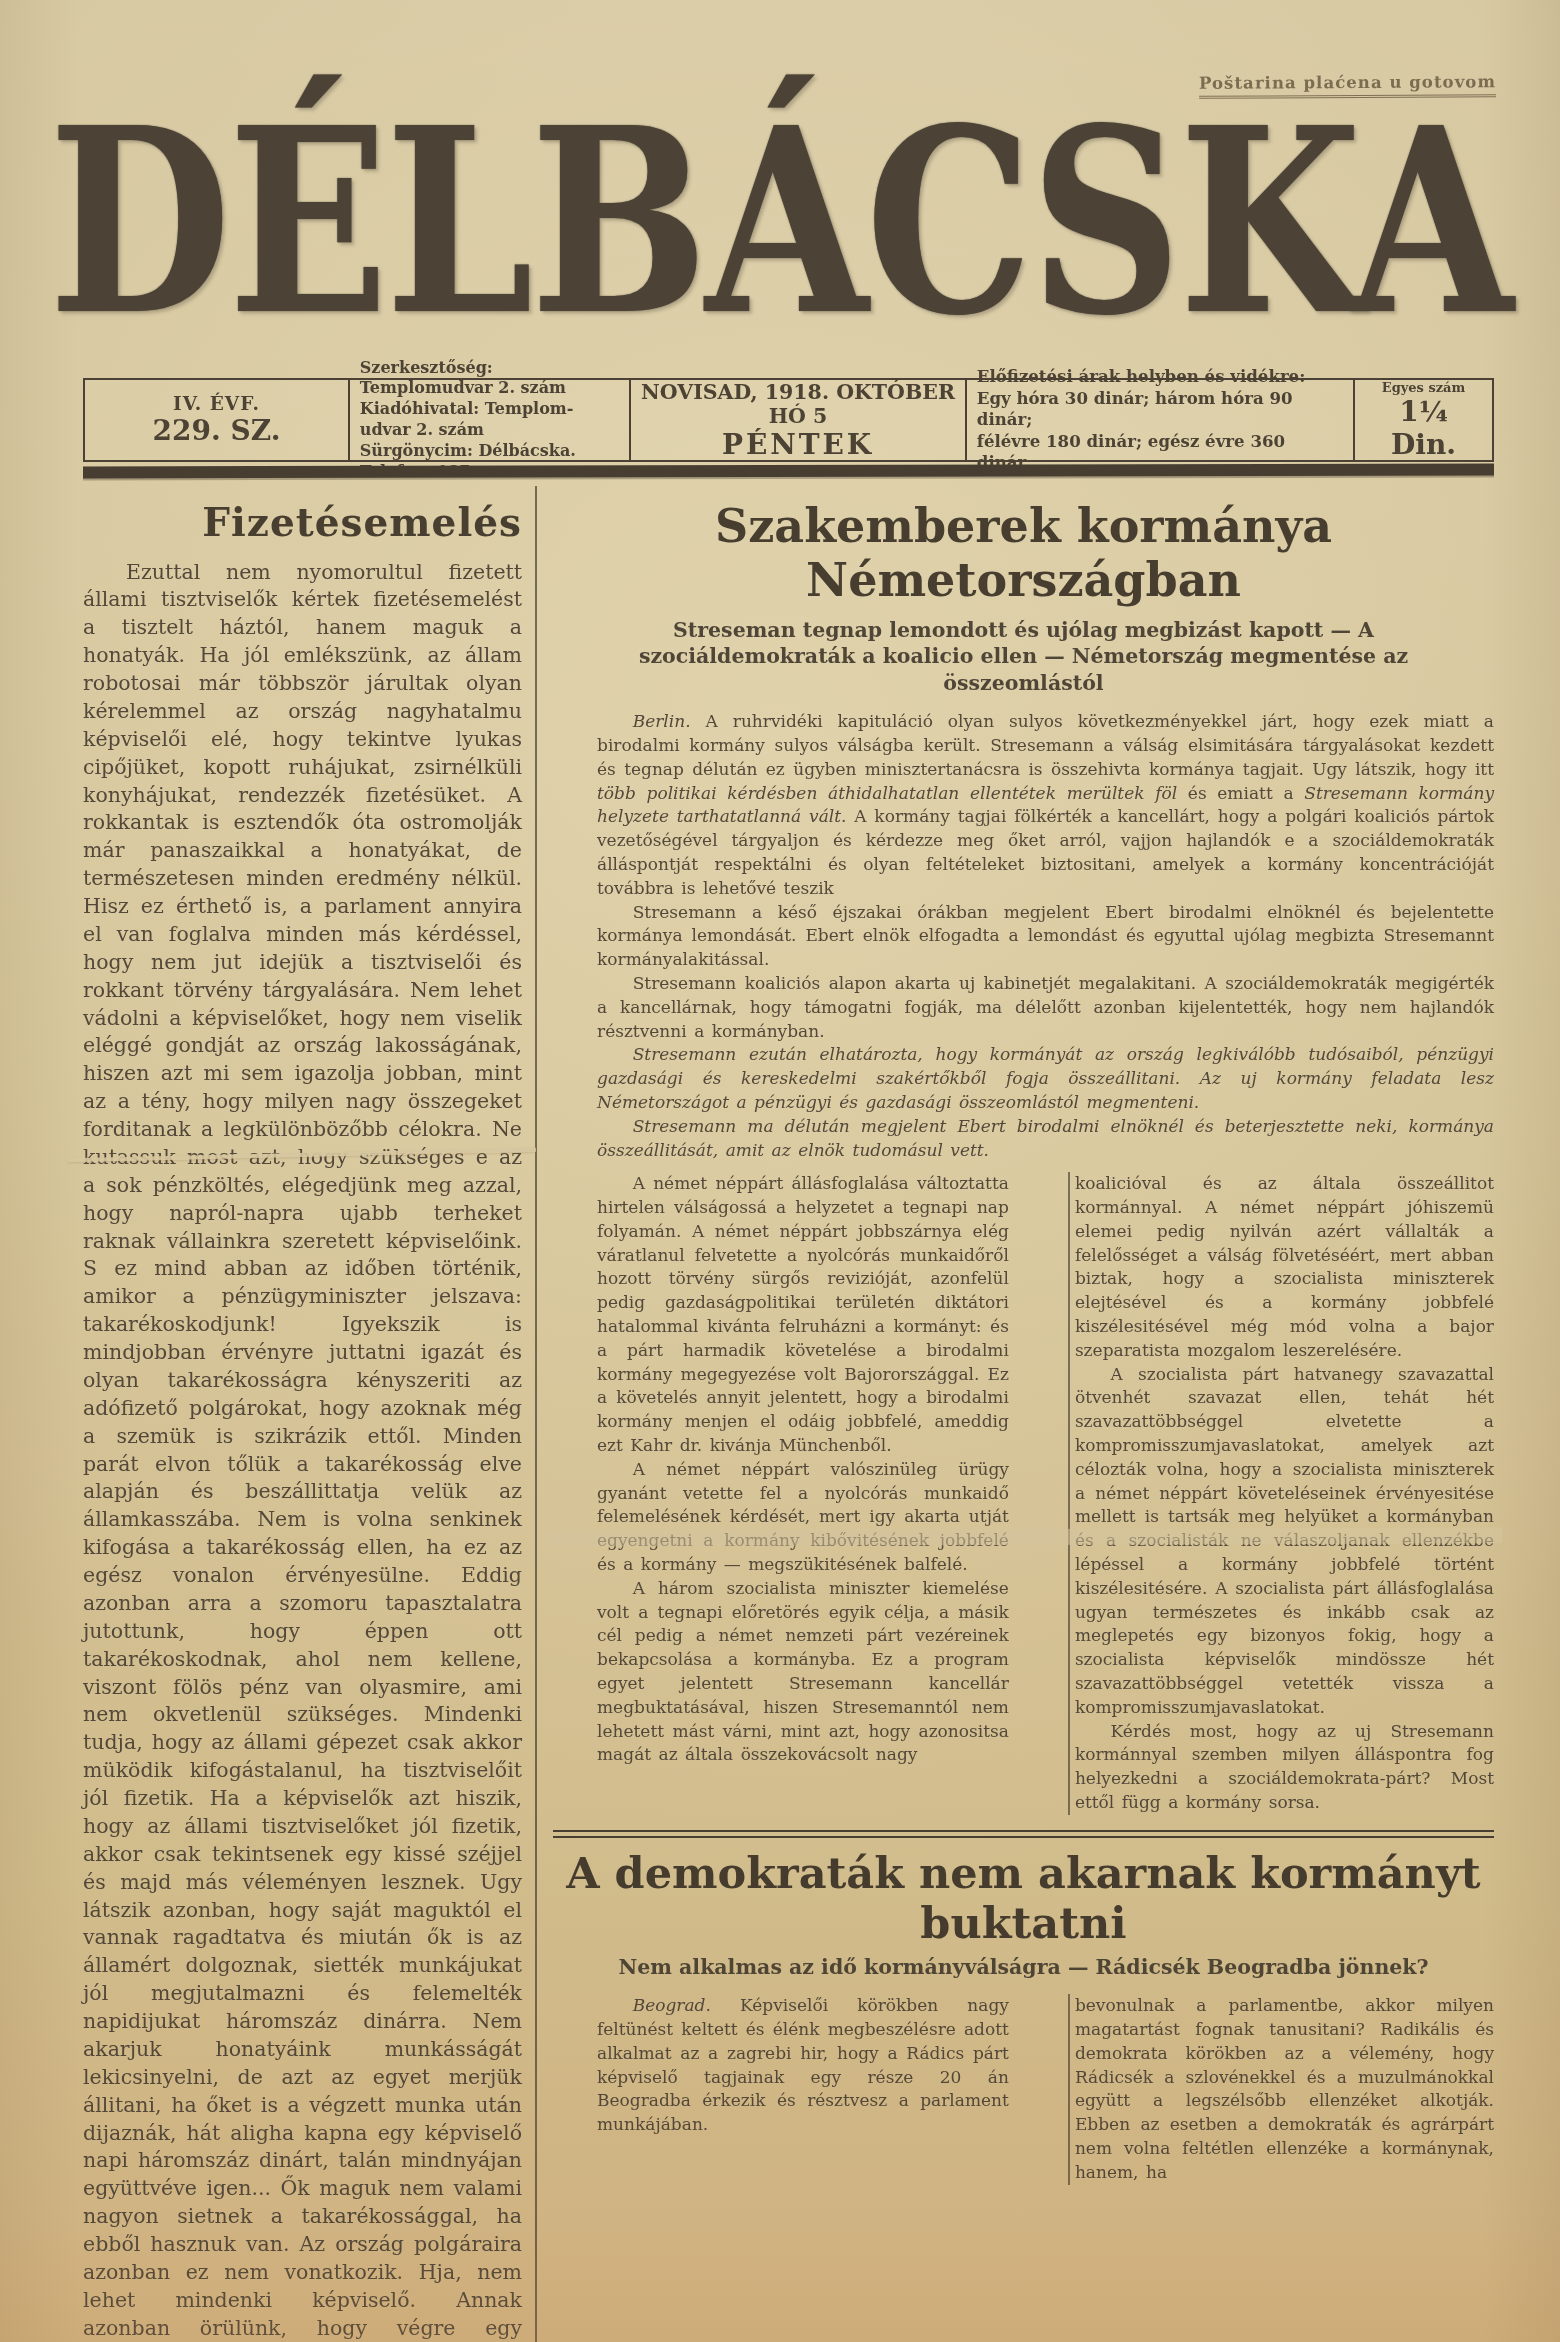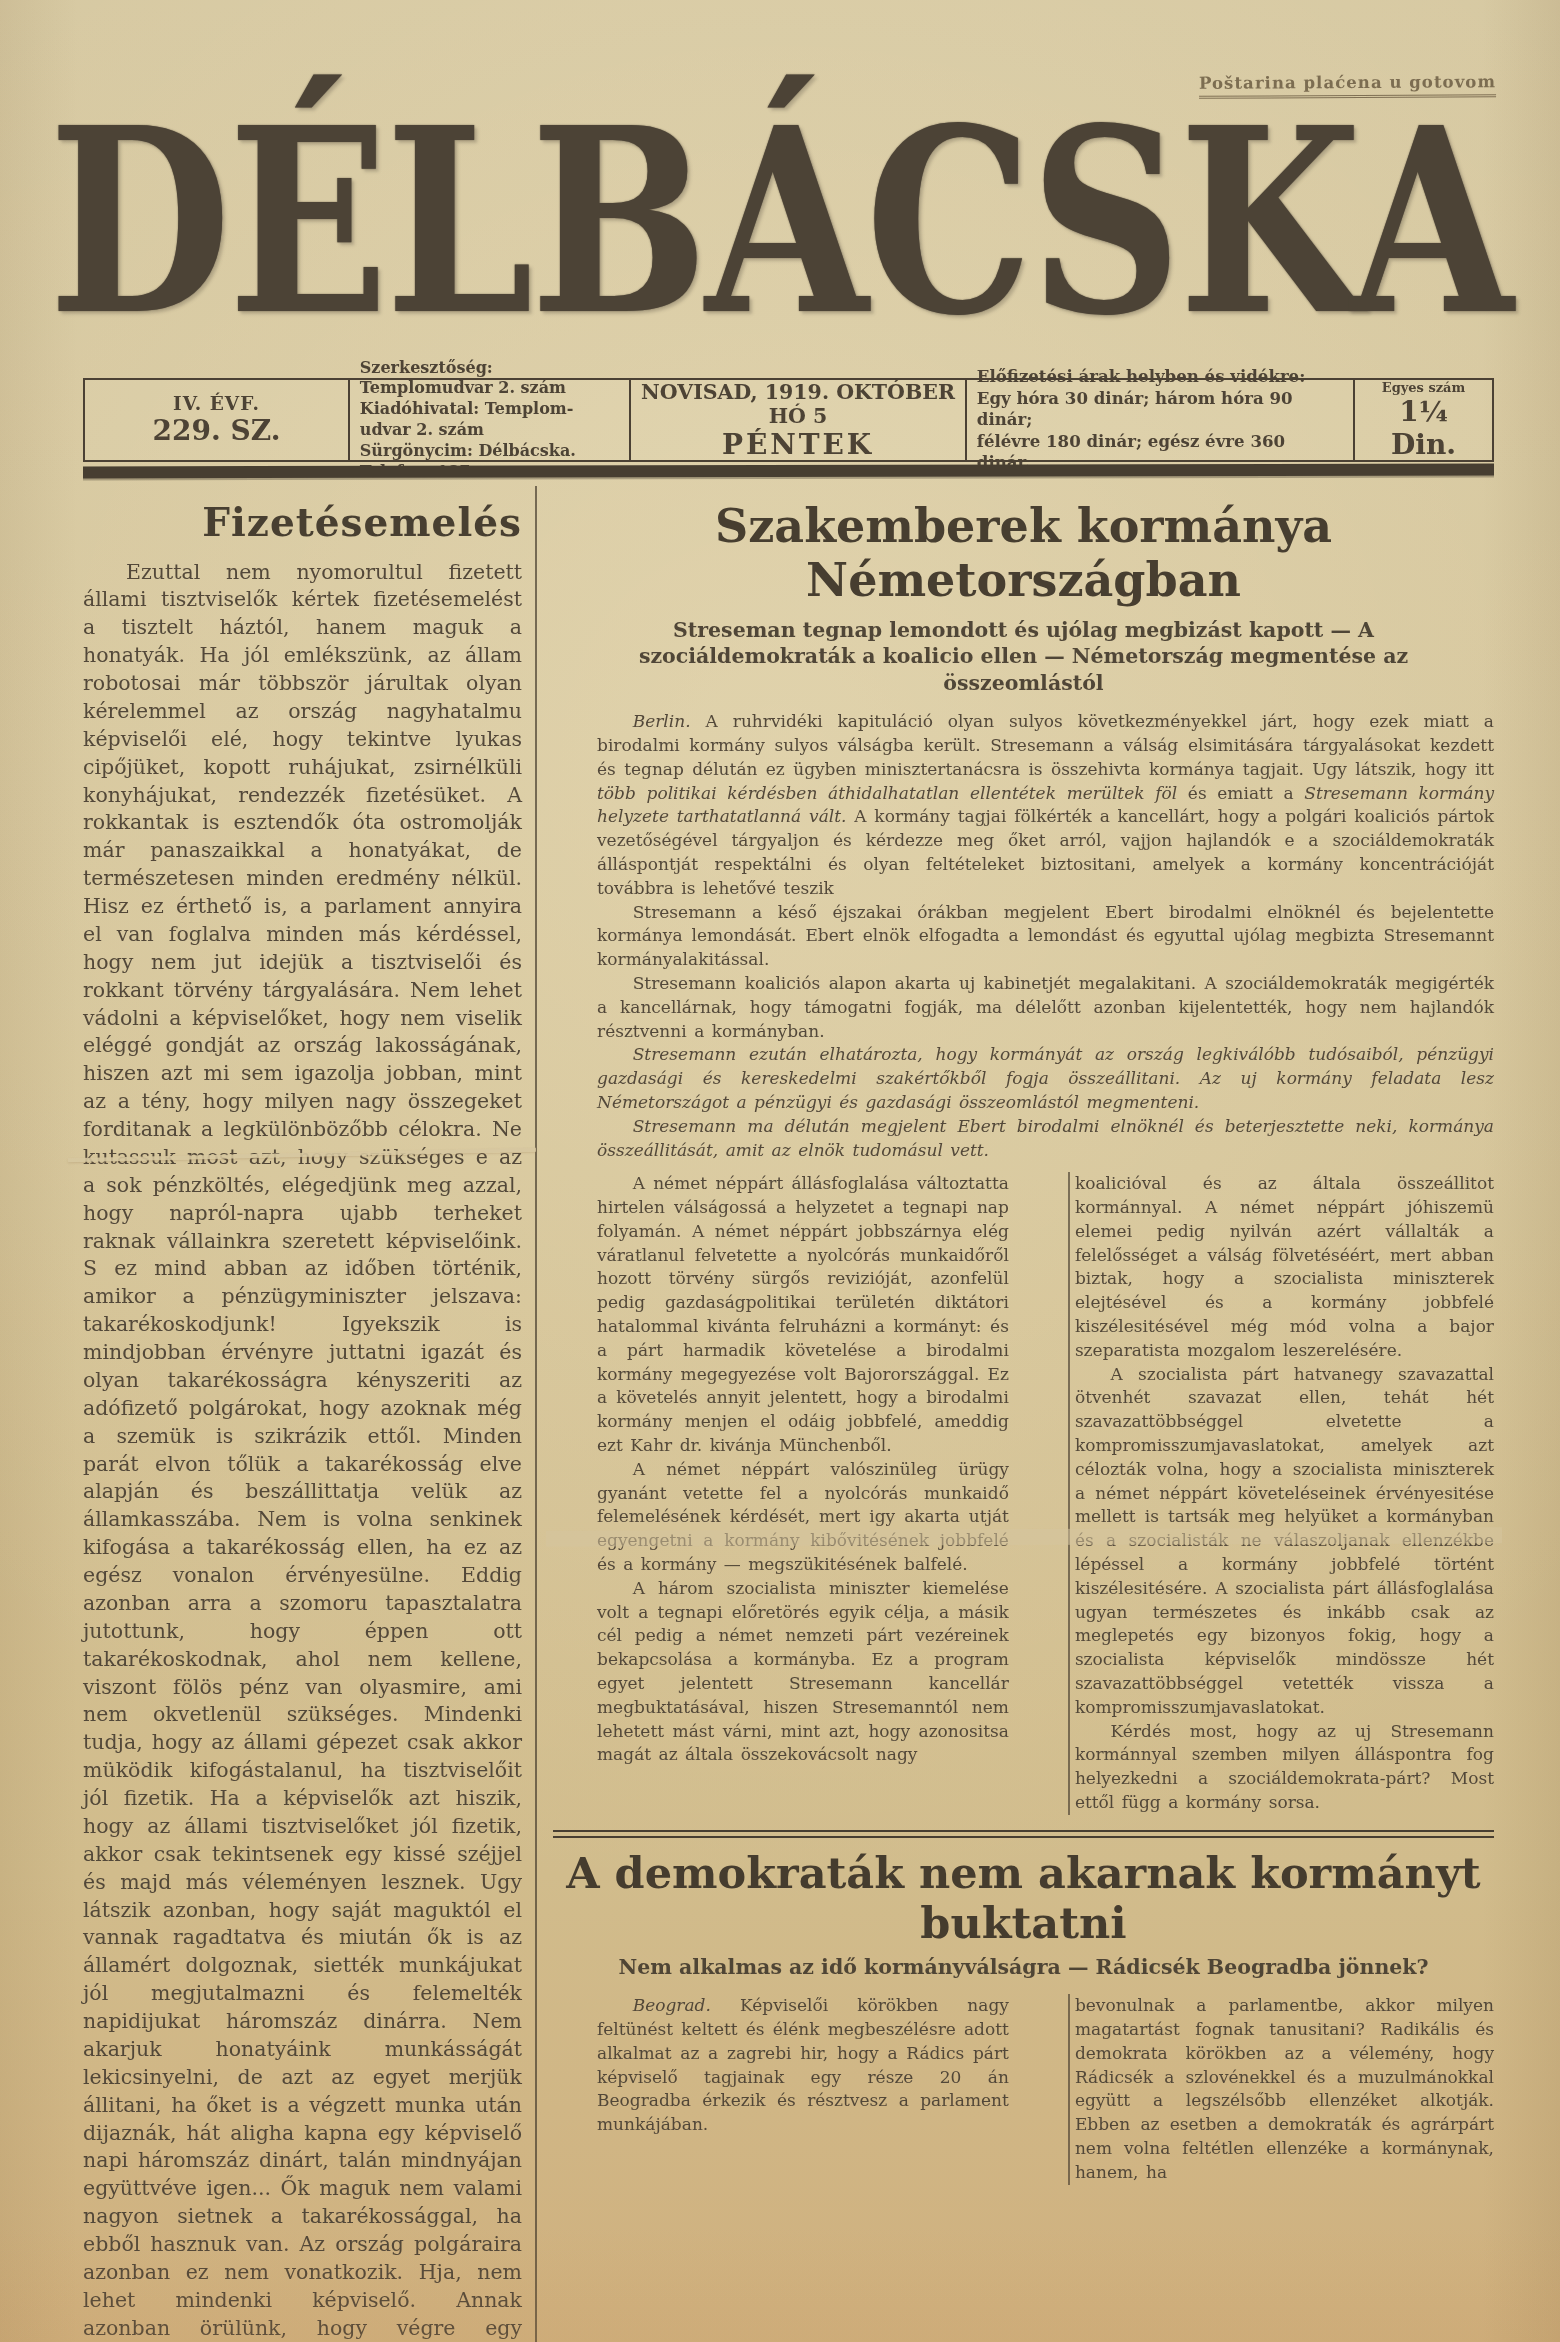--- a/index.html
+++ b/index.html
@@ -106,21 +106,21 @@
     <div class="cell c1">
       <div class="vol">IV. ÉVF.</div>
       <div class="num">229. SZ.</div>
     </div>
     <div class="cell c2">
         <p>Szerkesztőség: Templomudvar 2. szám</p>
         <p>Kiadóhivatal: Templom-udvar 2. szám</p>
         <p>Sürgönycim: Délbácska. Telefon: 187.</p>
       </div>
     <div class="cell c3">
-      <div class="date">NOVISAD, 1919. OKTÓBER HÓ 5</div>
+      <div class="date">NOVISAD, 1918. OKTÓBER HÓ 5</div>
       <div class="day">PÉNTEK</div>
     </div>
     <div class="cell c4">
         <p>Előfizetési árak helyben és vidékre:</p>
         <p>Egy hóra 30 dinár; három hóra 90 dinár;</p>
         <p>félévre 180 dinár; egész évre 360 dinár.</p>
       </div>
     <div class="cell c5">
       <div class="price-label">Egyes szám</div>
       <div class="price">1¼ Din.</div>

